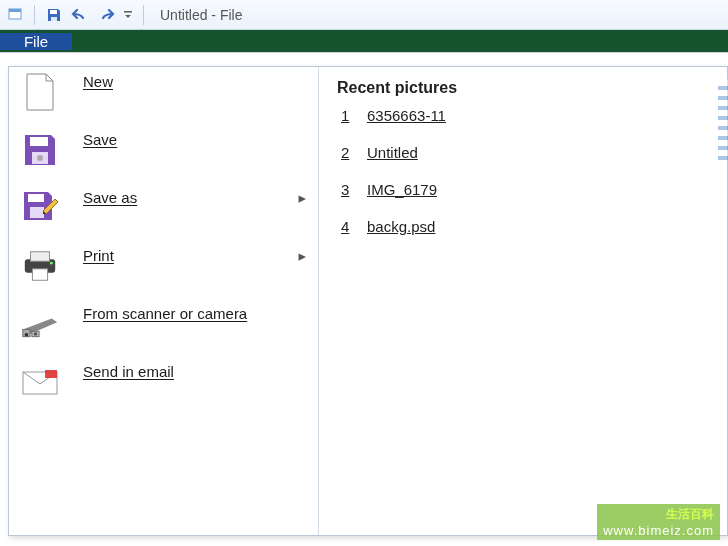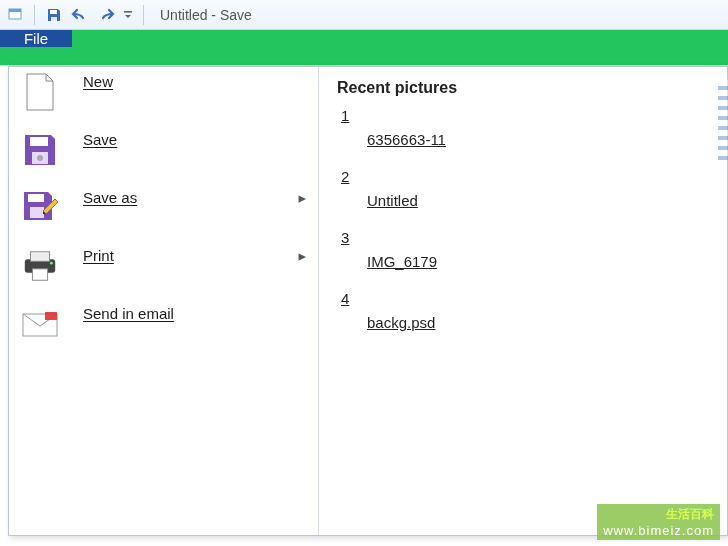--- a/index.html
+++ b/index.html
@@ -41,24 +41,24 @@
     .titlebar .title {
       margin-left: 8px;
       color: #555;
       font-size: 14px;
     }
     .qat-dropdown {
       width: 14px; height: 14px;
       display: flex; align-items: center; justify-content: center;
     }
     .ribbon-tabs {
-      height: 36px;
-      background: #22c55e;
-      display: flex;
-      align-items: flex-start;
+      height: 23px;
+      background: #14532d;
+      display: flex;
+      align-items: center;
       border-bottom: 1px solid #d0d0d0;
     }
     .file-tab {
       background: #1e4f9e;
       color: #fff;
       width: 72px;
       display: flex;
       align-items: center;
       justify-content: center;
       font-size: 15px;
@@ -116,21 +116,21 @@
       font-weight: bold;
       font-size: 16px;
     }
     .recent-item {
       display: flex;
       gap: 12px;
       padding: 10px 4px;
       cursor: pointer;
     }
     .recent-num { text-decoration: underline; width: 14px; }
-    .recent-name { text-decoration: underline; margin-top: 24px; }
+    .recent-name { text-decoration: underline; }
     .watermark {
       position: absolute;
       bottom: 6px; right: 8px;
       text-align: right;
       background: rgba(139, 195, 74, 0.85);
       padding: 2px 6px;
       font-size: 12px;
       color: #fff;
     }
     .watermark .cn { font-size: 12px; font-weight: bold; color: #d4ff50; }
@@ -173,21 +173,21 @@
           <path d="M12 4 L16 8 L12 12 M16 8 Q8 8 6 12" stroke="#3a6bbf" stroke-width="2.2" fill="none" stroke-linecap="round"></path>
         </svg>
     </div>
     <div class="qat-dropdown">
       <svg width="10" height="10" viewBox="0 0 10 10">
           <rect x="1" y="1" width="8" height="1.6" fill="#666"></rect>
           <path d="M2 5 L5 8 L8 5 Z" fill="#666"></path>
         </svg>
     </div>
     <div class="divider"></div>
-    <div class="title">Untitled - Save</div>
+    <div class="title">Untitled - File</div>
   </div>
 
   <div class="ribbon-tabs">
     <div class="file-tab">File</div>
   </div>
 
   <div class="file-menu">
     <div class="menu-left">
 
       <div class="menu-item">
@@ -233,20 +233,32 @@
               <rect x="4" y="10" width="32" height="14" rx="3" fill="#444"></rect>
               <rect x="10" y="2" width="20" height="10" fill="#eee" stroke="#888"></rect>
               <rect x="12" y="20" width="16" height="12" fill="#fff" stroke="#888"></rect>
               <circle cx="32" cy="14" r="1.5" fill="#6f6"></circle>
             </svg>
         </div>
         <span class="menu-label">Print</span>
         <span class="menu-arrow">▸</span>
       </div>
 
+      <div class="menu-item">
+        <div class="menu-icon">
+          <svg width="42" height="32" viewBox="0 0 42 32">
+              <path d="M2 22 L34 10 L40 14 L8 28 Z" fill="#888"></path>
+              <rect x="2" y="22" width="8" height="8" fill="#aaa" stroke="#666"></rect>
+              <circle cx="6" cy="28" r="2" fill="#333"></circle>
+              <rect x="12" y="24" width="8" height="6" fill="#bbb" stroke="#666"></rect>
+              <circle cx="16" cy="27" r="2" fill="#556"></circle>
+            </svg>
+        </div>
+        <span class="menu-label">From scanner or camera</span>
+      </div>
 
       <div class="menu-item">
         <div class="menu-icon">
           <svg width="38" height="28" viewBox="0 0 38 28">
               <rect x="2" y="4" width="34" height="22" fill="#fff" stroke="#999"></rect>
               <path d="M2 4 L19 16 L36 4" fill="none" stroke="#999"></path>
               <rect x="24" y="2" width="12" height="8" fill="#d33" opacity="0.9"></rect>
             </svg>
         </div>
         <span class="menu-label">Send in email</span>

